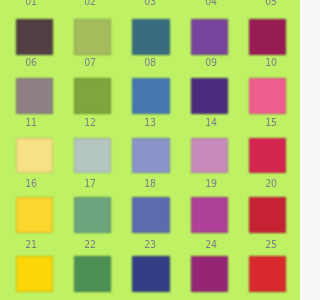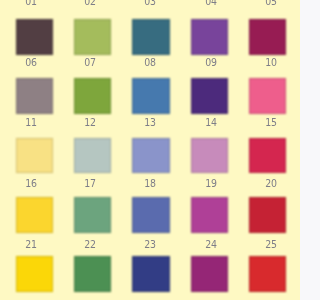--- a/index.html
+++ b/index.html
@@ -1,18 +1,18 @@
 <!DOCTYPE html>
 <html><head>
 <meta charset="utf-8">
 <style>
   html,body{margin:0;padding:0;}
   body{width:300px;height:300px;overflow:hidden;background:#f8f8fa;
        font-family:"DejaVu Sans Condensed","DejaVu Sans",sans-serif;}
-  .sheet{position:relative;width:300px;height:300px;background:#fef9c3;overflow:hidden;}
+  .sheet{position:relative;width:300px;height:300px;background:#bef264;overflow:hidden;}
   .swatch-layer{position:absolute;inset:0;filter:blur(0.9px);}
   .label-layer{position:absolute;inset:0;}
   .swatch{position:absolute;box-shadow:inset 0 0 0 0.9px rgba(0,0,0,0.16);}
   .lbl{position:absolute;text-align:center;color:#7e7e88;
        font-size:11px;line-height:11px;font-weight:400;letter-spacing:-0.15px;
        white-space:nowrap;transform:scaleX(0.95);}
 </style>
 </head>
 <body>
 

